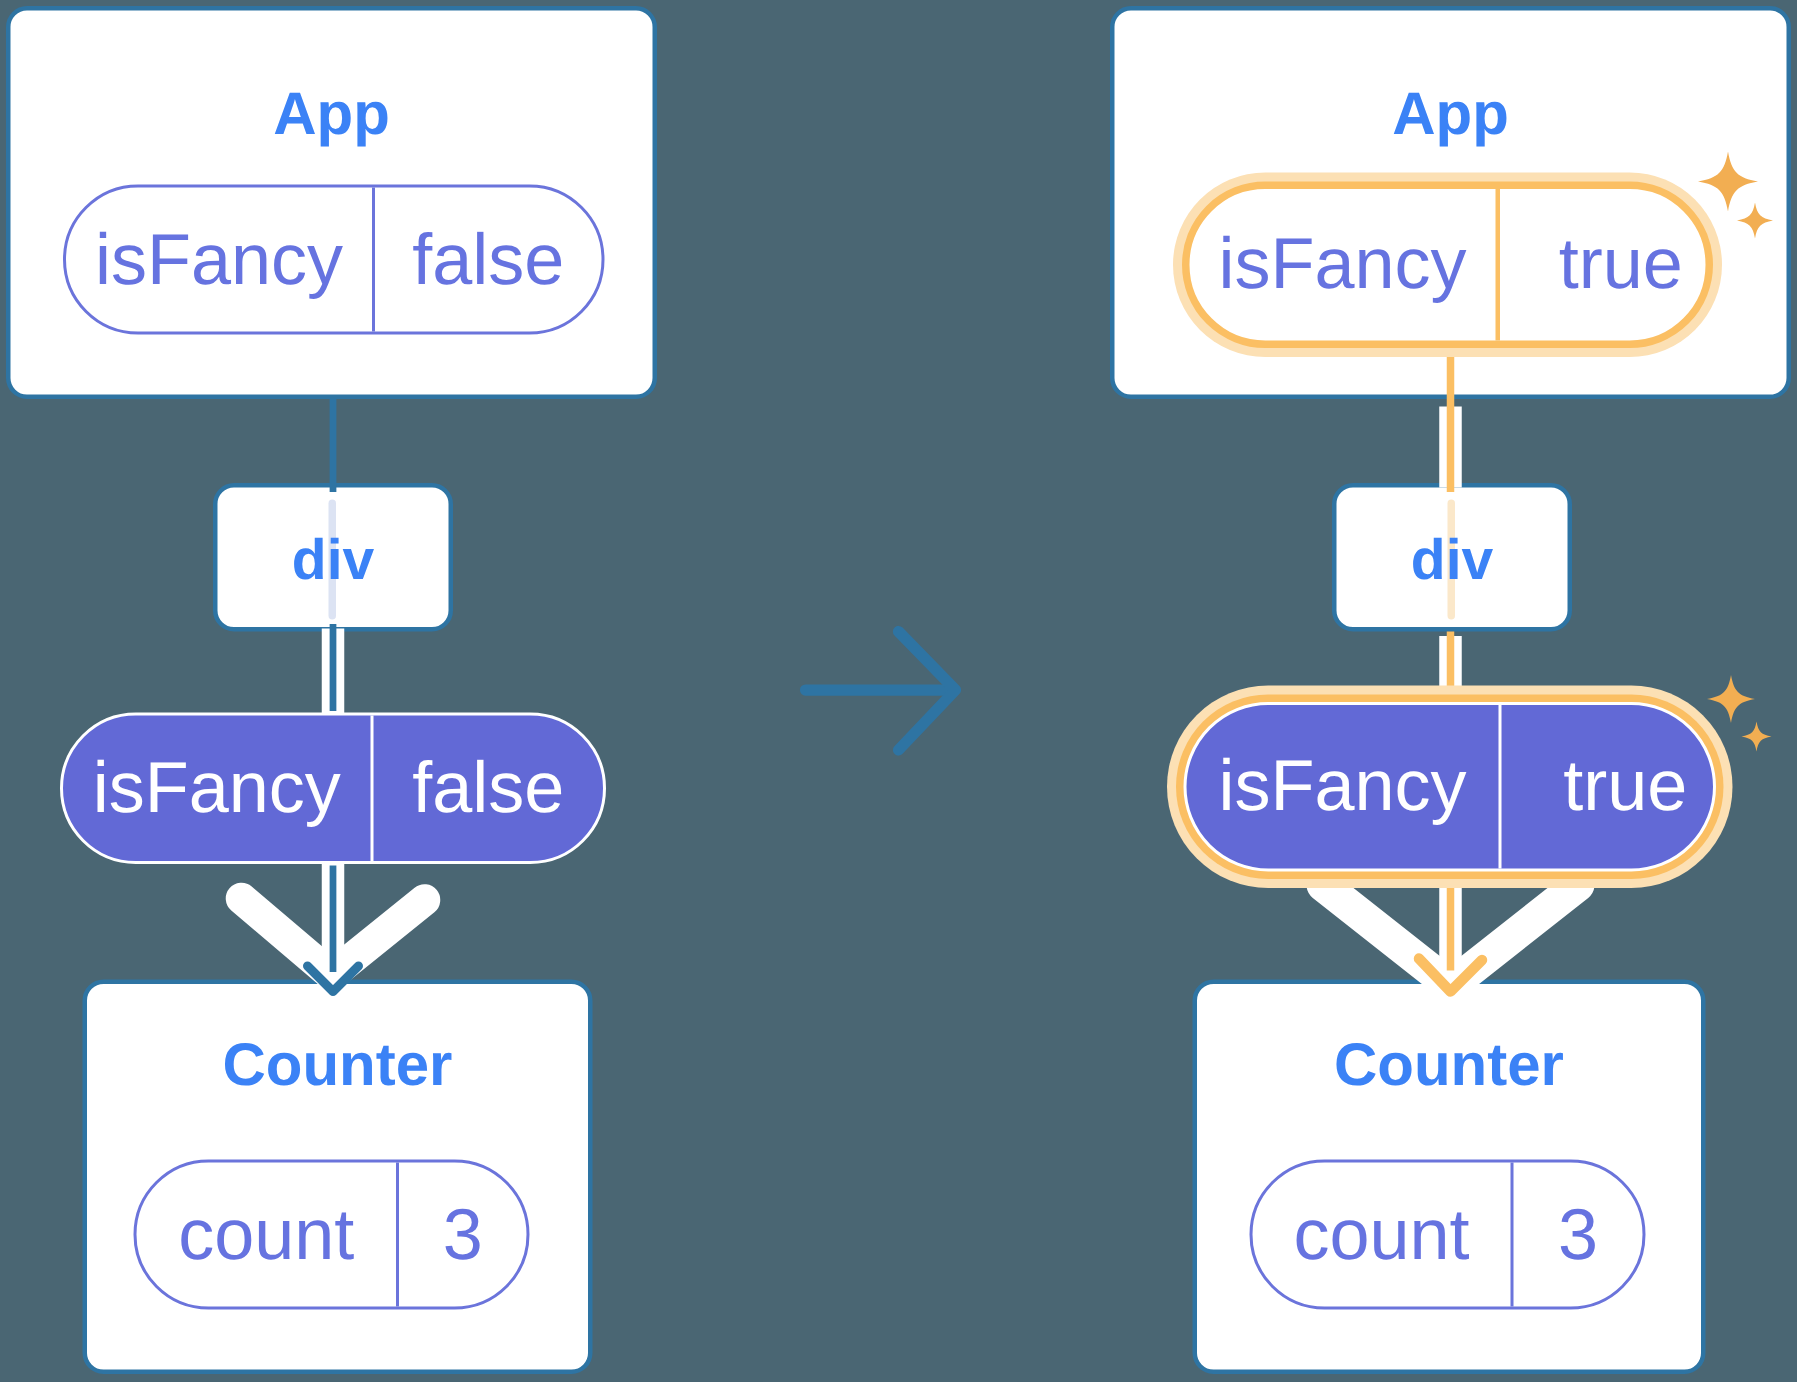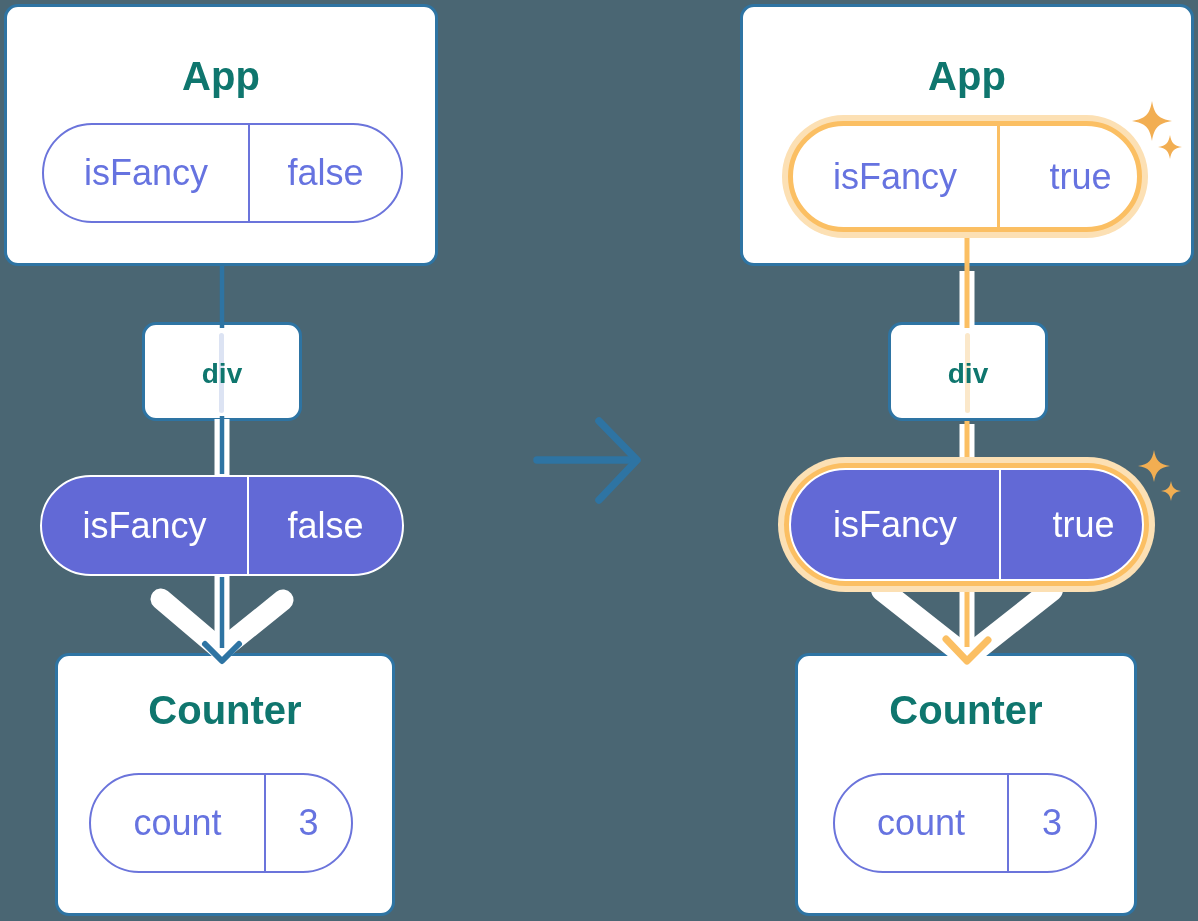--- a/index.html
+++ b/index.html
@@ -7,39 +7,39 @@
     position:relative;width:1198px;height:921px;background:#4A6673;
     font-family:"Liberation Sans","DejaVu Sans",sans-serif;overflow:hidden;
   }
   
   .card{
     position:absolute;background:#FFFFFF;border:3px solid #2E74A3;
     border-radius:14px;box-sizing:border-box;z-index:1;
   }
   .card-title{
     position:absolute;left:0;right:0;text-align:center;
-    color:#0f766e;font-weight:600;line-height:48px;z-index:2;
+    color:#3b82f6;font-weight:600;line-height:48px;z-index:2;
   }
   .app-title,.counter-title{font-size:40px;top:45px;}
   .counter-title{top:30px;}
-  .div-label{font-size:28px;top:27px;line-height:44px;}
+  .div-label{font-size:38px;top:27px;line-height:44px;}
   .left-app-card    {left:4px;  top:4px;  width:434px;height:262px;}
   .right-app-card   {left:740px;top:4px;  width:454px;height:262px;}
   .left-div-card    {left:142px;top:322px;width:160px;height:99px;}
   .right-div-card   {left:888px;top:322px;width:160px;height:99px;}
   .left-counter-card{left:55px; top:653px;width:340px;height:263px;}
   .right-counter-card{left:795px;top:653px;width:342px;height:263px;}
   
   .through-line{position:absolute;width:5px;top:8px;height:80px;border-radius:3px;z-index:1;}
   .through-line.blue {left:74px;background:#DCE3F3;}
   .through-line.cream{left:74px;background:#FBE8CA;}
   
   .pill{
     position:absolute;display:flex;align-items:stretch;box-sizing:border-box;
-    border-radius:999px;z-index:3;font-size:36px;
+    border-radius:999px;z-index:3;font-size:48px;
   }
   .pill .cell{
     display:flex;align-items:center;justify-content:center;
     font-weight:500;white-space:nowrap;
   }
   .pill .cell.grow{flex:1;}
   .pill.outline{background:#FFFFFF;border:2.5px solid #6B74DB;color:#6673E0;}
   .pill.outline .cell.first{border-right:2.5px solid #6B74DB;}
   .pill.solid{background:#6269D6;border:2.5px solid #FFFFFF;color:#FFFFFF;}
   .pill.solid .cell.first{border-right:2.5px solid #FFFFFF;}

